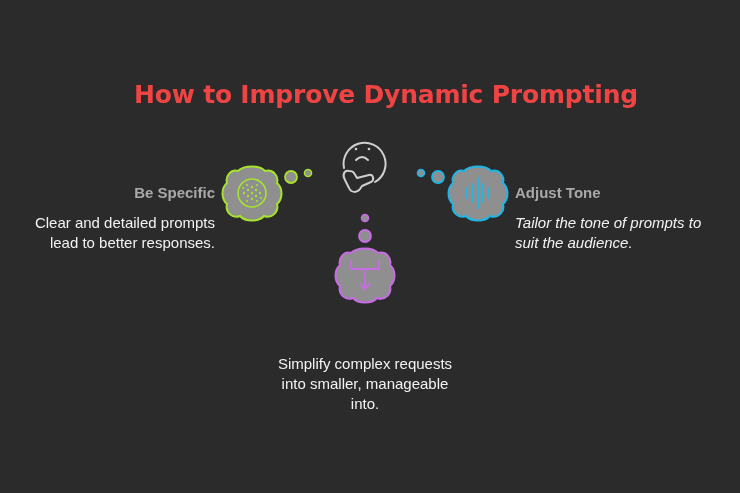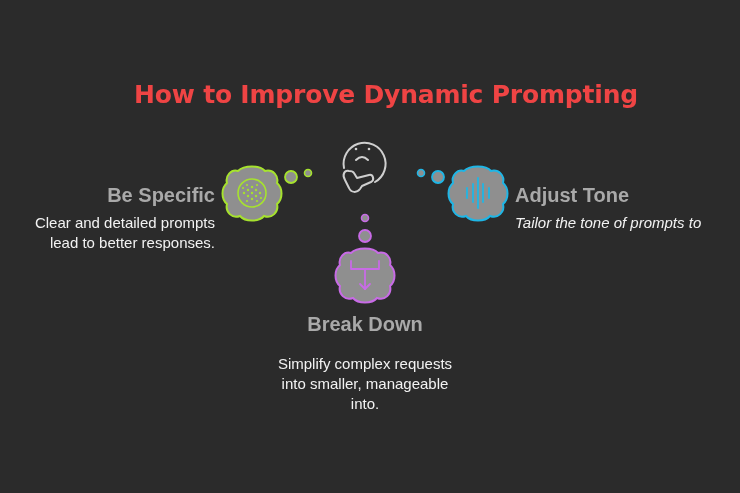--- a/index.html
+++ b/index.html
@@ -30,21 +30,21 @@
   }
   svg.art {
     position: absolute;
     left: 0;
     top: 0;
   }
   .heading {
     position: absolute;
     color: #a9a9a9;
     font-weight: bold;
-    font-size: 20px;
+    font-size: 15px;
     white-space: nowrap;
   }
   .body {
     position: absolute;
     color: #f2f2f2;
     font-size: 15px;
     line-height: 20px;
   }
   .right-align { text-align: right; }
   .center-align { text-align: center; }
@@ -137,22 +137,22 @@
 
   <div class="heading right-align" style="right:525px; top:184px;">Be Specific</div>
   <div class="body right-align" style="right:525px; top:213px; width:220px;">
     <div>Clear and detailed prompts</div>
     <div>lead to better responses.</div>
   </div>
 
   <div class="heading" style="left:515px; top:184px;text-align:center;">Adjust Tone</div>
   <div class="body" style="left:515px; top:213px; width:225px;font-style:italic;">
     <div>Tailor the tone of prompts to</div>
+    <div>suit the audience.</div>
   </div>
 
-  <div class="heading center-align" style="left:265px; top:313px; width:200px;">Break Down</div>
   <div class="body center-align" style="left:255px; top:354px; width:220px;">
     <div>Simplify complex requests</div>
     <div>into smaller, manageable</div>
     <div>into.</div>
   </div>
 
 </div>
 
 </body></html>

